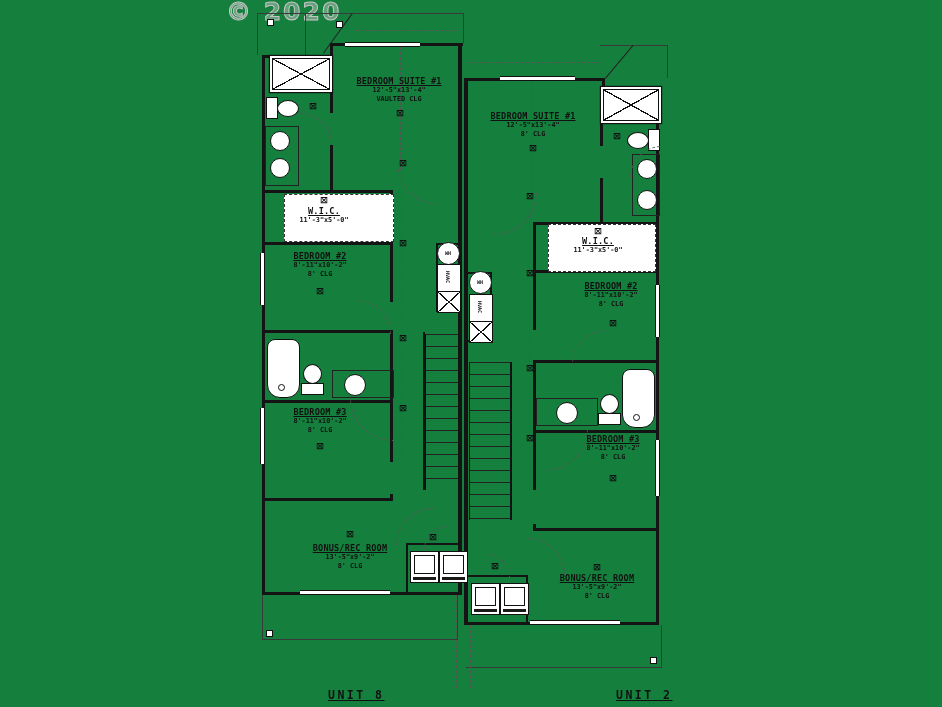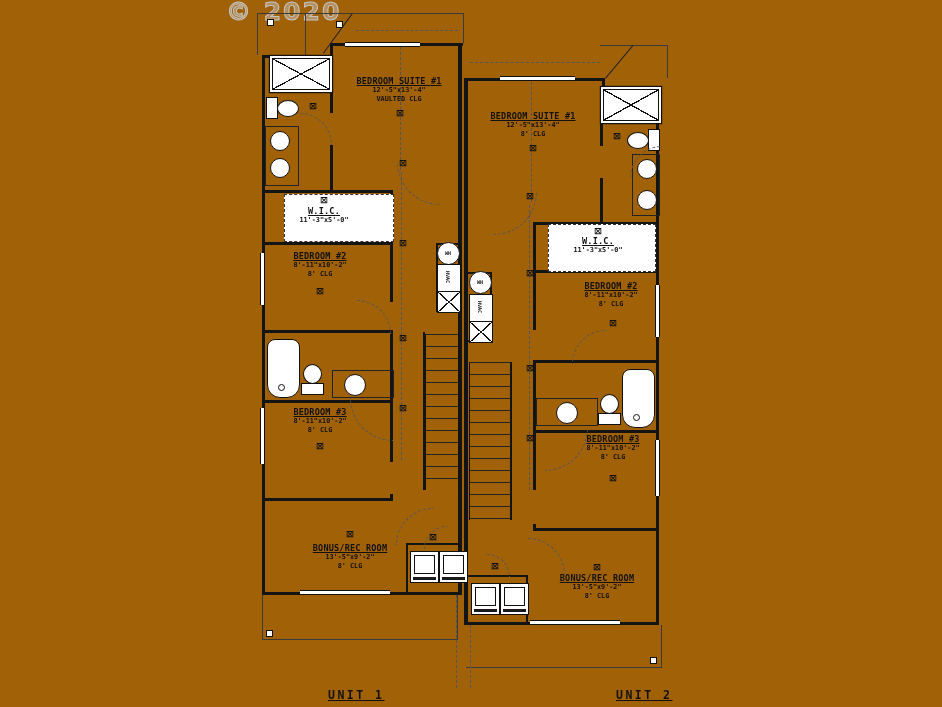--- a/index.html
+++ b/index.html
@@ -1,16 +1,16 @@
 <!DOCTYPE html>
 <html><head>
 <meta charset="utf-8">
 <style>
   html,body{margin:0;padding:0;background:#fff;}
-  .canvas{position:relative;width:942px;height:707px;background:#a16207;overflow:hidden;
+  .canvas{position:relative;width:942px;height:707px;background:#15803d;overflow:hidden;
           font-family:"DejaVu Sans Mono", monospace;color:#111;}
   
   .w{position:absolute;background:#141414;}
   .tl{position:absolute;background:#3a3a3a;}
   .dh{position:absolute;border-top:1.2px dashed #555;height:0;}
   .dv{position:absolute;border-left:1.2px dashed #555;width:0;}
   .dwic{position:absolute;border:1.4px dashed #333;background:#fff;}
   .diag{position:absolute;height:1.2px;background:#222;transform-origin:0 0;}
   
   .win-h{position:absolute;height:3px;background:#fff;border-top:1.2px solid #111;border-bottom:1.2px solid #111;}
@@ -278,16 +278,16 @@
   <span class="fan" style="left:598px;top:231px">⊠</span>
   <span class="fan" style="left:613px;top:323px">⊠</span>
   <span class="fan" style="left:613px;top:478px">⊠</span>
   <span class="fan" style="left:597px;top:567px">⊠</span>
   <span class="fan" style="left:495px;top:566px">⊠</span>
   <span class="fan" style="left:530px;top:196px">⊠</span>
   <span class="fan" style="left:530px;top:273px">⊠</span>
   <span class="fan" style="left:530px;top:368px">⊠</span>
   <span class="fan" style="left:530px;top:438px">⊠</span>
 
-  <div class="unit-lbl" style="left:328px;top:688px">UNIT 1</div>
+  <div class="unit-lbl" style="left:328px;top:688px">UNIT 8</div>
   <div class="unit-lbl" style="left:616px;top:688px">UNIT 2</div>
 
 </div>
 
 </body></html>

